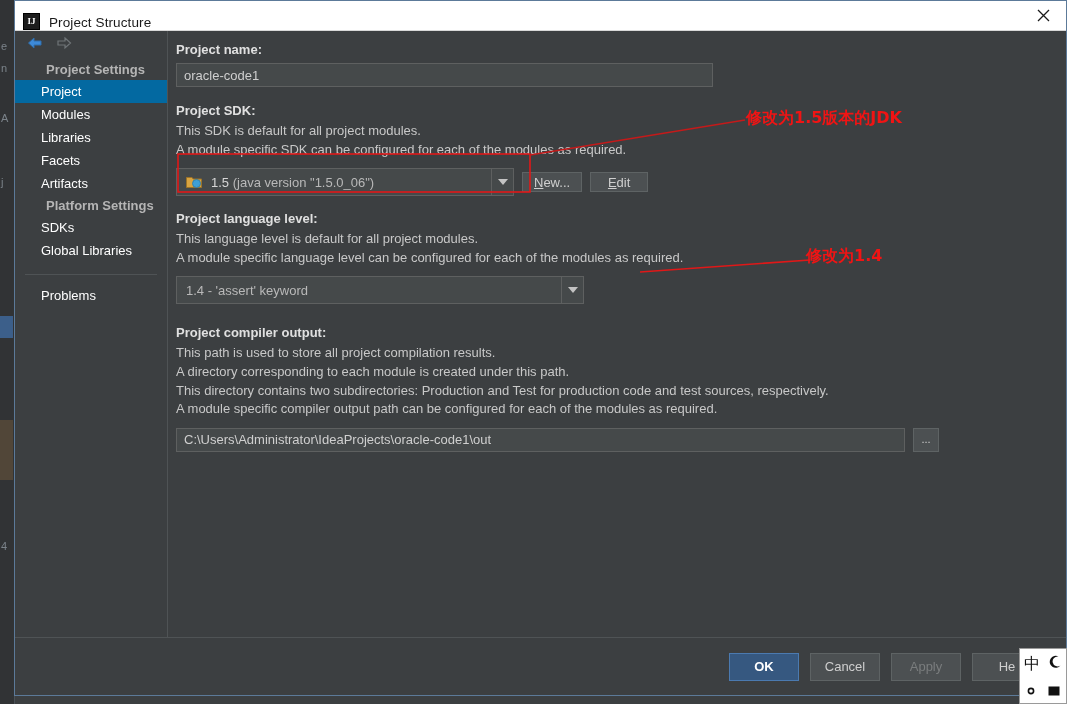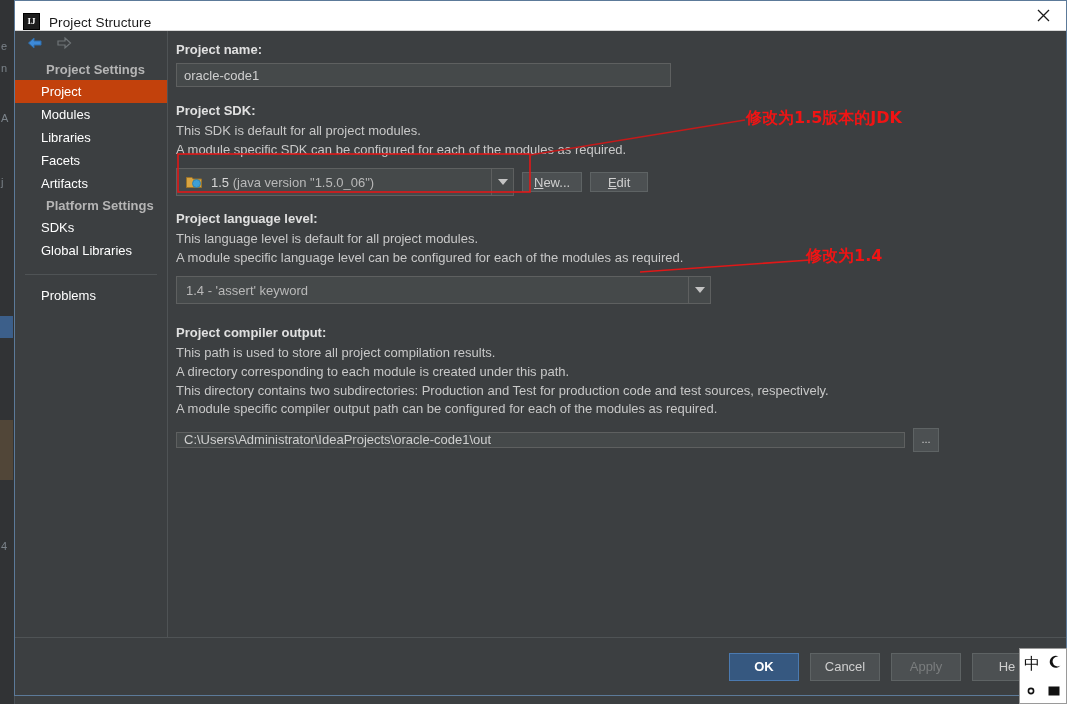--- a/index.html
+++ b/index.html
@@ -146,21 +146,21 @@
     margin-left: 24px;
   }
   .side-item {
     font-size: 13px;
     color: #ffffff;
     padding: 3px 0 3px 26px;
     cursor: pointer;
     line-height: 17px;
   }
   .side-item.selected {
-    background: #c2410c;
+    background: #0369a1;
     color: #ffffff;
   }
   .side-sep {
     height: 1px;
     background: #4f5355;
     margin: 12px 10px 0 10px;
   }
   .side-spacer { height: 9px; }
 
   
@@ -188,22 +188,22 @@
   input.txt {
     background: #45494a;
     border: 1px solid #5e6060;
     color: #cfcfcf;
     font-size: 13px;
     font-family: "Liberation Sans", sans-serif;
     padding: 4px 7px;
     box-sizing: border-box;
     outline: none;
   }
-  #project-name-input { width: 495px; height: 24px; }
-  #compiler-output-input { width: 729px; height: 16px; }
+  #project-name-input { width: 537px; height: 24px; }
+  #compiler-output-input { width: 729px; height: 24px; }
 
   .combo {
     background: #45494a;
     border: 1px solid #5e6060;
     height: 28px;
     box-sizing: border-box;
     display: flex;
     align-items: center;
     cursor: pointer;
     position: relative;
@@ -226,21 +226,21 @@
     justify-content: center;
     flex: 0 0 auto;
   }
   .caret {
     width: 0; height: 0;
     border-left: 5px solid transparent;
     border-right: 5px solid transparent;
     border-top: 6px solid #c3c3c3;
   }
   #sdk-combo { width: 338px; }
-  #langlevel-combo { width: 535px; }
+  #langlevel-combo { width: 408px; }
 
   .sdk-icon {
     width: 16px; height: 14px;
     margin-left: 9px;
     flex: 0 0 auto;
     position: relative;
   }
 
   button.ij-btn {
     background: #4c5052;

